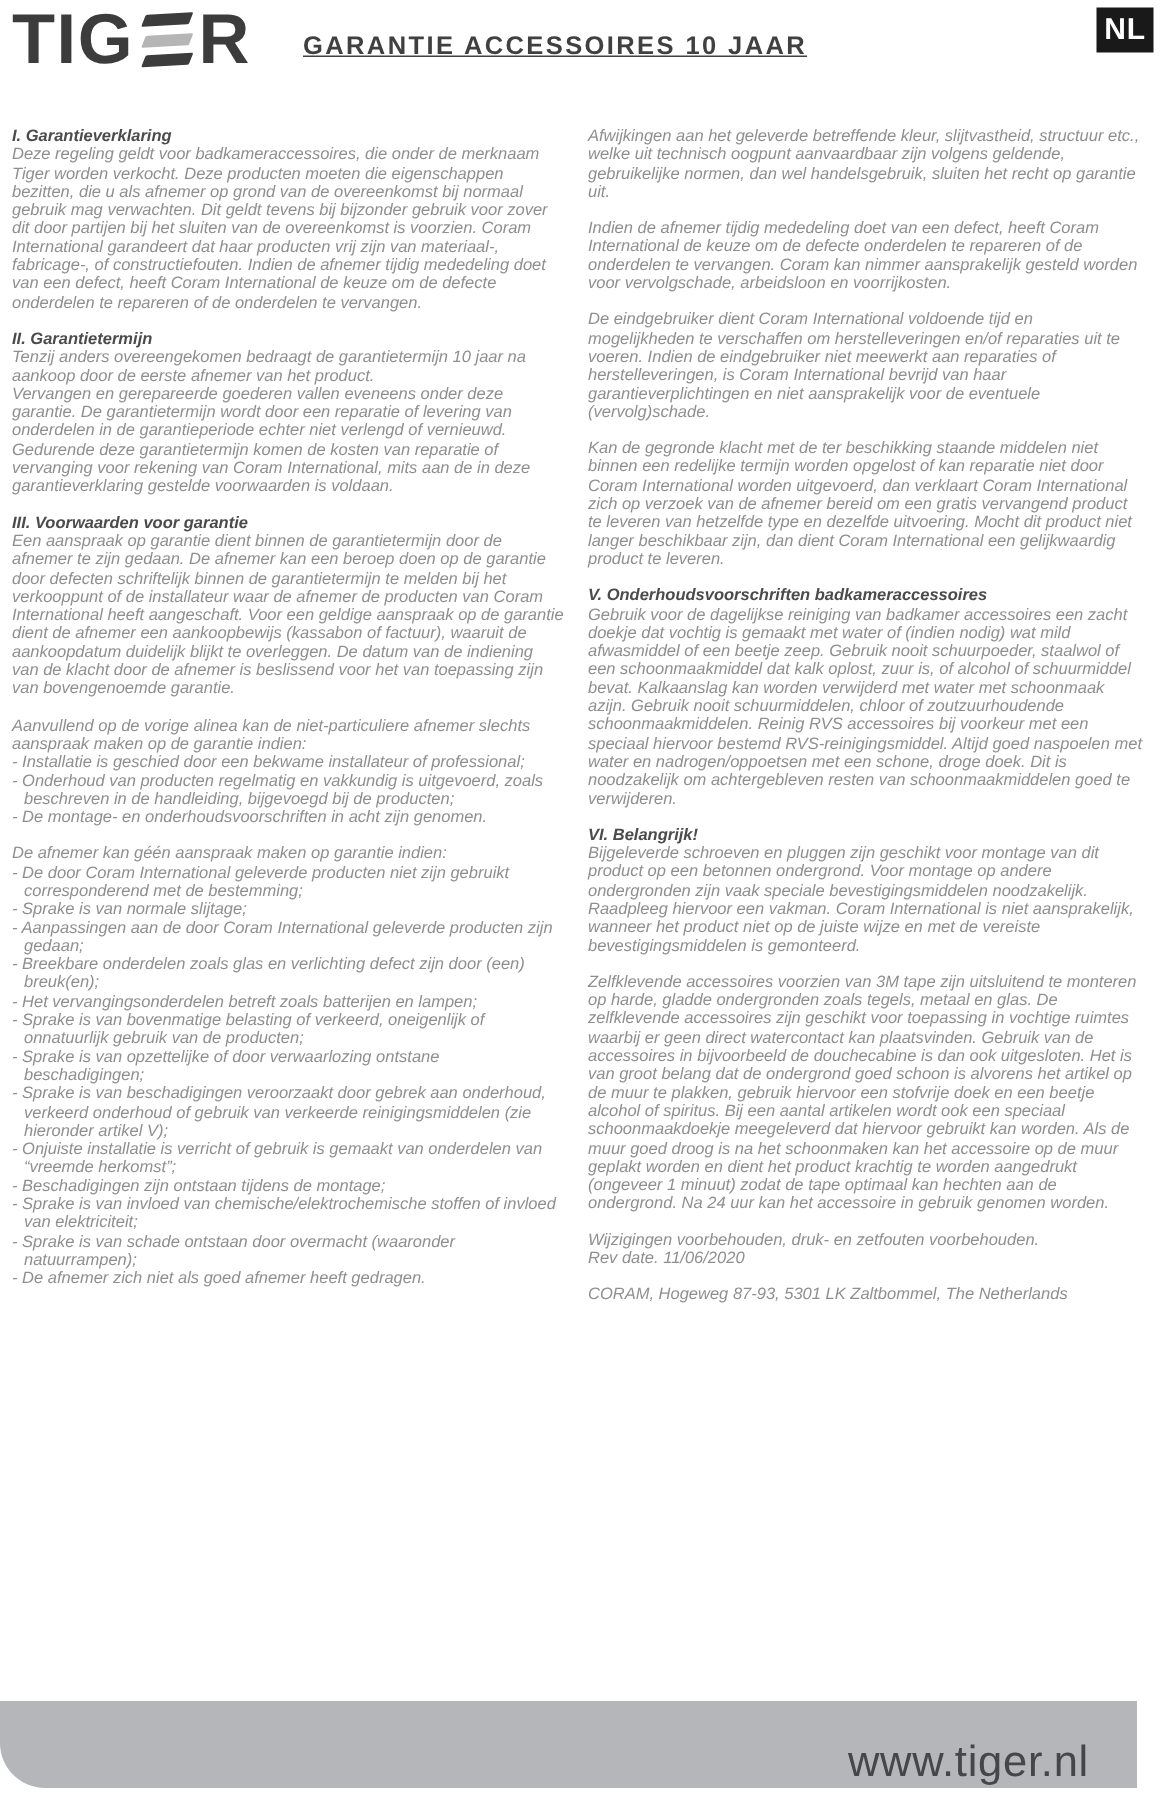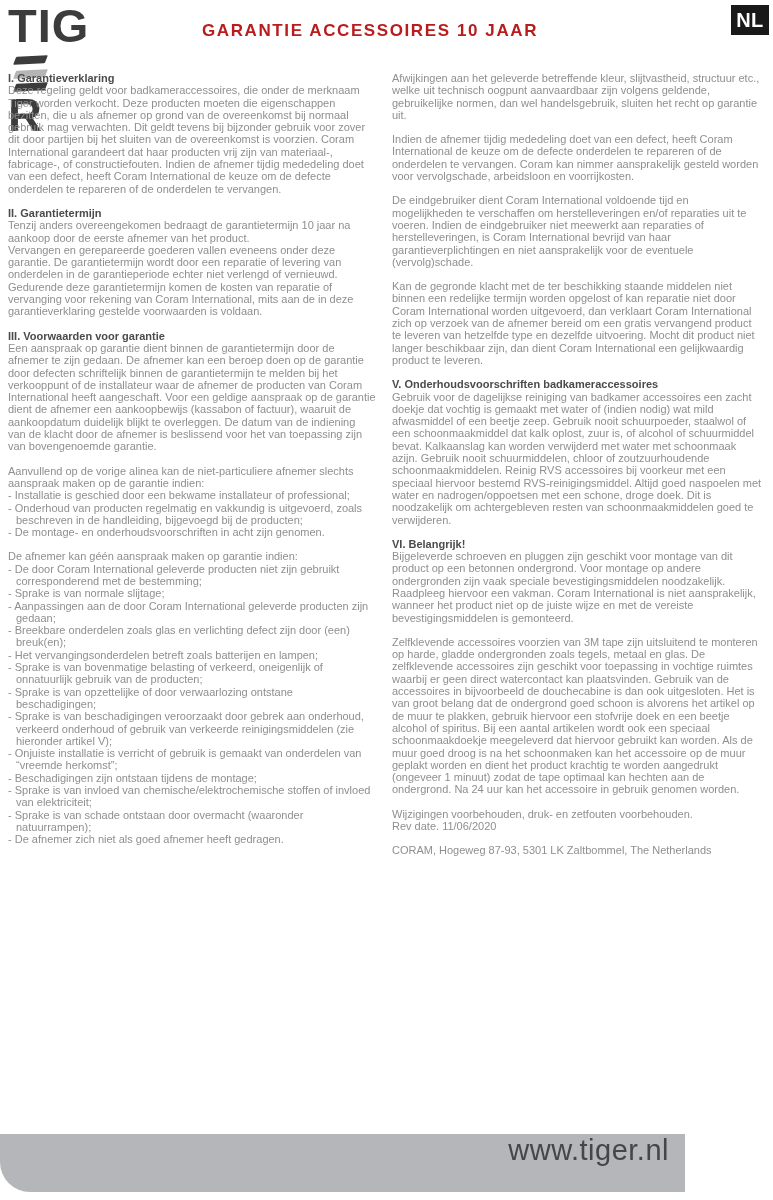--- a/index.html
+++ b/index.html
@@ -3,57 +3,57 @@
 <meta charset="utf-8">
 <style>
   html,body{margin:0;padding:0;background:#ffffff;}
   .page{
     position:relative;width:773px;height:1200px;background:#ffffff;
     font-family:"Liberation Sans", sans-serif;overflow:hidden;
   }
   
   .logo{
     position:absolute;left:8px;top:2px;display:flex;align-items:flex-start;
-    color:#3c3c3c;font-weight:bold;font-size:47px;line-height:47px;letter-spacing:1px;flex-direction:column;
+    color:#3c3c3c;font-weight:bold;font-size:47px;line-height:47px;letter-spacing:1px;
   }
   .logo-e{
     display:flex;flex-direction:column;justify-content:space-between;
     height:35px;width:31px;margin:7px 5px 0 7px;
   }
   .logo-e .bar{
     height:8px;border-radius:1px;background:#3c3c3c;
     transform:skewX(-24deg) rotate(-3deg);
   }
   .logo-e .bar.light{background:#b5b5b5;}
   .doc-title{
     position:absolute;left:202px;top:21px;
-    font-size:17px;font-weight:bold;letter-spacing:1.6px;color:#b91c1c;
+    font-size:17px;font-weight:bold;letter-spacing:1.6px;color:#404040;text-decoration:underline;
   }
   .lang-badge{
     position:absolute;left:731px;top:5px;width:38px;height:30px;
     background:#191919;color:#ffffff;font-weight:bold;font-size:20px;
     display:flex;align-items:center;justify-content:center;letter-spacing:.5px;
   }
   
   .col{
-    position:absolute;top:72px;font-size:11px;line-height:12.3px;color:#8f8f8f;
+    position:absolute;top:85px;font-size:11px;line-height:12.3px;color:#8f8f8f;font-style:italic;
   }
   #col-left{left:8px;width:368px;}
   #col-right{left:392px;width:370px;}
   .block{margin:0 0 12px 0;}
   .heading{font-weight:bold;color:#4b4b4b;}
   .para{white-space:pre-line;}
   .bullet{padding-left:8px;text-indent:-8px;}
   .bullet::before{content:"- ";}
   
   .footer-bar{
-    position:absolute;left:0;top:1134px;width:685px;height:58px;
+    position:absolute;left:0;top:1134px;width:758px;height:58px;
     background:#b4b6ba;border-bottom-left-radius:30px;
-    display:flex;align-items:flex-start;justify-content:flex-end;
-    padding-right:16px;box-sizing:border-box;
+    display:flex;align-items:flex-end;justify-content:flex-end;
+    padding-right:32px;box-sizing:border-box;
   }
   .footer-url{font-size:29px;color:#43464a;letter-spacing:.5px;}
 </style>
 </head>
 <body>
 
 <div class="page">
 
   <div class="logo">
     <span>TIG</span>

